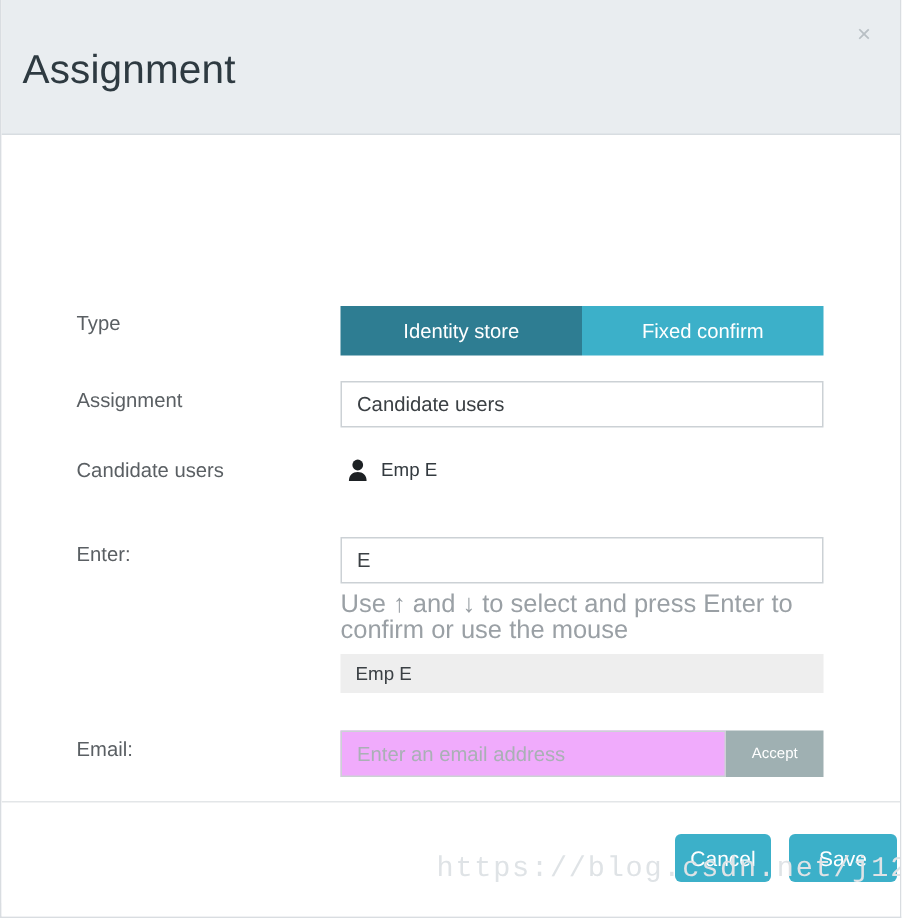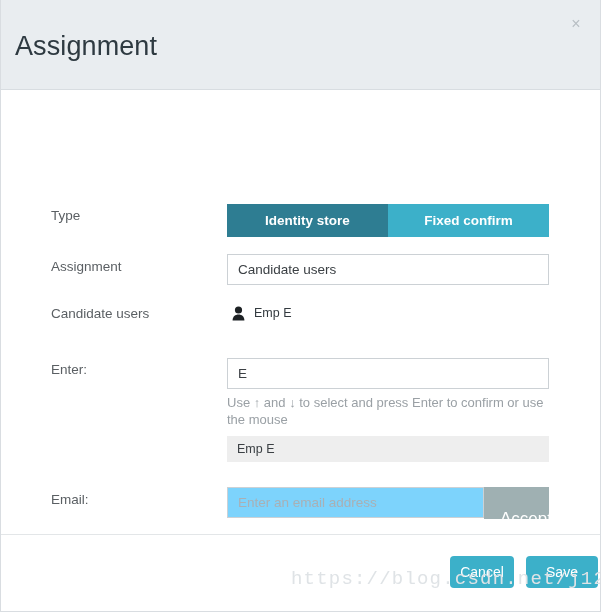--- a/index.html
+++ b/index.html
@@ -88,21 +88,21 @@
     top: 0;
     display: flex;
     width: 322px;
   }
   .btn-toggle {
     flex: 1 1 0;
     height: 33px;
     line-height: 33px;
     text-align: center;
     font-size: 13.5px;
-    font-weight: bold;
+    font-weight: normal;
     color: #ffffff;
     cursor: pointer;
     user-select: none;
     border: none;
     font-family: "Liberation Sans", sans-serif;
     padding: 0;
   }
   .btn-toggle.active  { background: #2e7d92; }
   .btn-toggle.passive { background: #3cb0c9; }
 
@@ -150,21 +150,21 @@
   .user-icon svg { display: block; }
 
   
   .row-search { top: 268px; }
   .row-search .form-label { top: 4px; }
   .help-text {
     position: absolute;
     left: 226px;
     top: 36px;
     width: 320px;
-    font-size: 13px;
+    font-size: 17px;
     line-height: 17px;
     color: #9aa0a5;
   }
   .suggestion-list {
     position: absolute;
     left: 226px;
     top: 78px;
     width: 322px;
   }
   .suggestion-item {
@@ -181,42 +181,42 @@
   
   .row-email { top: 397px; }
   .row-email .form-label { top: 5px; text-align: center; }
   .email-input {
     position: absolute;
     left: 226px;
     width: 257px;
     height: 31px;
     box-sizing: border-box;
     border: 1px solid #ccd1d5;
-    background: #7dd3fc;
+    background: #f0abfc;
     padding: 0 10px;
     font-size: 13.5px;
     color: #3b4044;
     font-family: "Liberation Sans", sans-serif;
     outline: none;
   }
   .email-input::placeholder { color: #a9b0b5; }
   .btn-accept {
     position: absolute;
     left: 483px;
     top: 0;
     width: 65px;
     height: 31px;
     line-height: 31px;
     background: #9fb0b2;
     color: #ffffff;
-    font-size: 17px;
+    font-size: 10px;
     border: none;
     cursor: pointer;
     font-family: "Liberation Sans", sans-serif;
-    padding: 16px;
+    padding: 0;
   }
 
   
   .row-checkbox {
     top: 462px;
     left: 50px;
     display: flex;
     align-items: center;
   }
   .checkbox-box {

